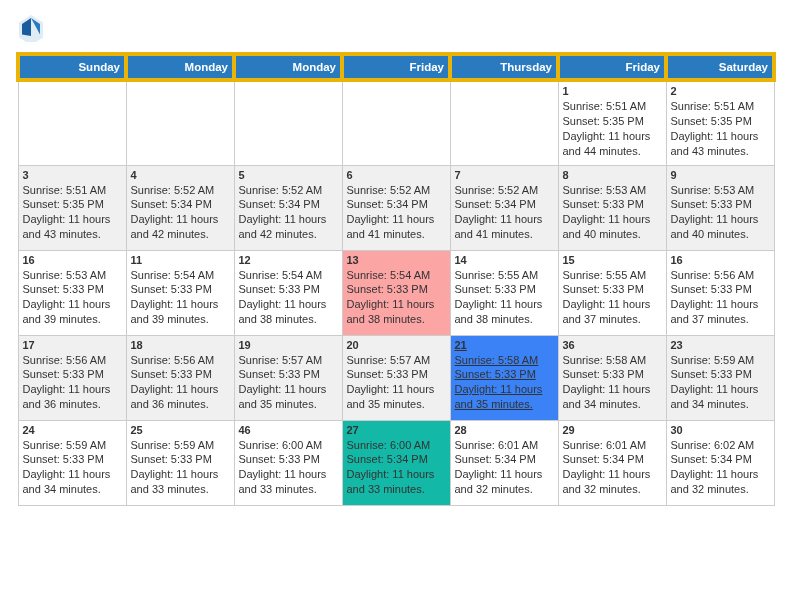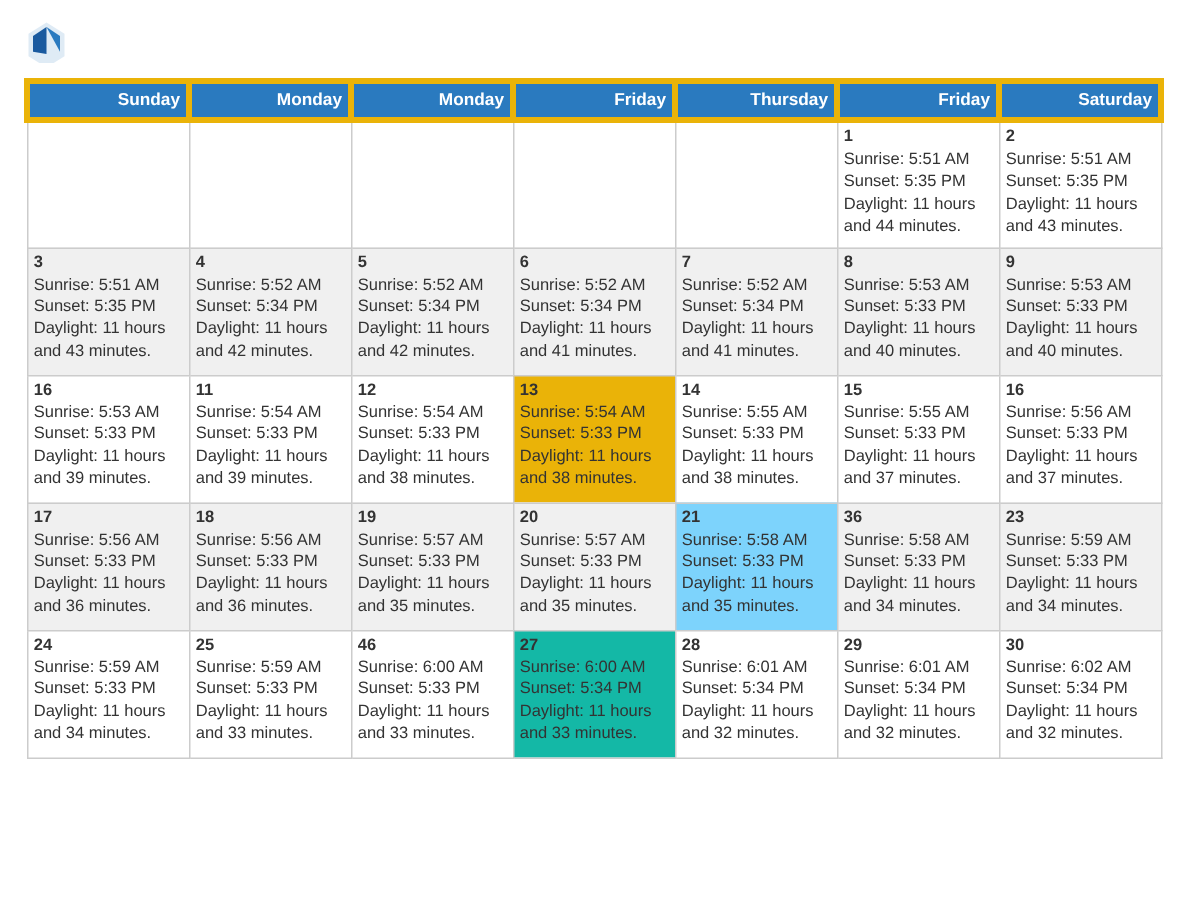--- a/index.html
+++ b/index.html
@@ -216,21 +216,21 @@
 Daylight: 11 hours
 and 39 minutes.</div>
           </td>
           <td style="background: rgb(255, 255, 255);">
             <span class="day-num">12</span>
             <div class="day-info" style="white-space: pre-line;">Sunrise: 5:54 AM
 Sunset: 5:33 PM
 Daylight: 11 hours
 and 38 minutes.</div>
           </td>
-          <td style="background: #eab308; margin-top: 40px;">
+          <td style="background: #fca5a5; margin-top: 40px;">
             <span class="day-num">13</span>
             <div class="day-info" style="white-space: pre-line;">Sunrise: 5:54 AM
 Sunset: 5:33 PM
 Daylight: 11 hours
 and 38 minutes.</div>
           </td>
           <td style="background: rgb(255, 255, 255);">
             <span class="day-num">14</span>
             <div class="day-info" style="white-space: pre-line;">Sunrise: 5:55 AM
 Sunset: 5:33 PM
@@ -274,21 +274,21 @@
 Daylight: 11 hours
 and 35 minutes.</div>
           </td>
           <td style="background: rgb(240, 240, 240);">
             <span class="day-num">20</span>
             <div class="day-info" style="white-space: pre-line;">Sunrise: 5:57 AM
 Sunset: 5:33 PM
 Daylight: 11 hours
 and 35 minutes.</div>
           </td>
-          <td style="background: #7dd3fc;">
+          <td style="background: #3b82f6; text-decoration: underline;">
             <span class="day-num">21</span>
             <div class="day-info" style="white-space: pre-line;">Sunrise: 5:58 AM
 Sunset: 5:33 PM
 Daylight: 11 hours
 and 35 minutes.</div>
           </td>
           <td style="background: rgb(240, 240, 240);">
             <span class="day-num">36</span>
             <div class="day-info" style="white-space: pre-line;">Sunrise: 5:58 AM
 Sunset: 5:33 PM

